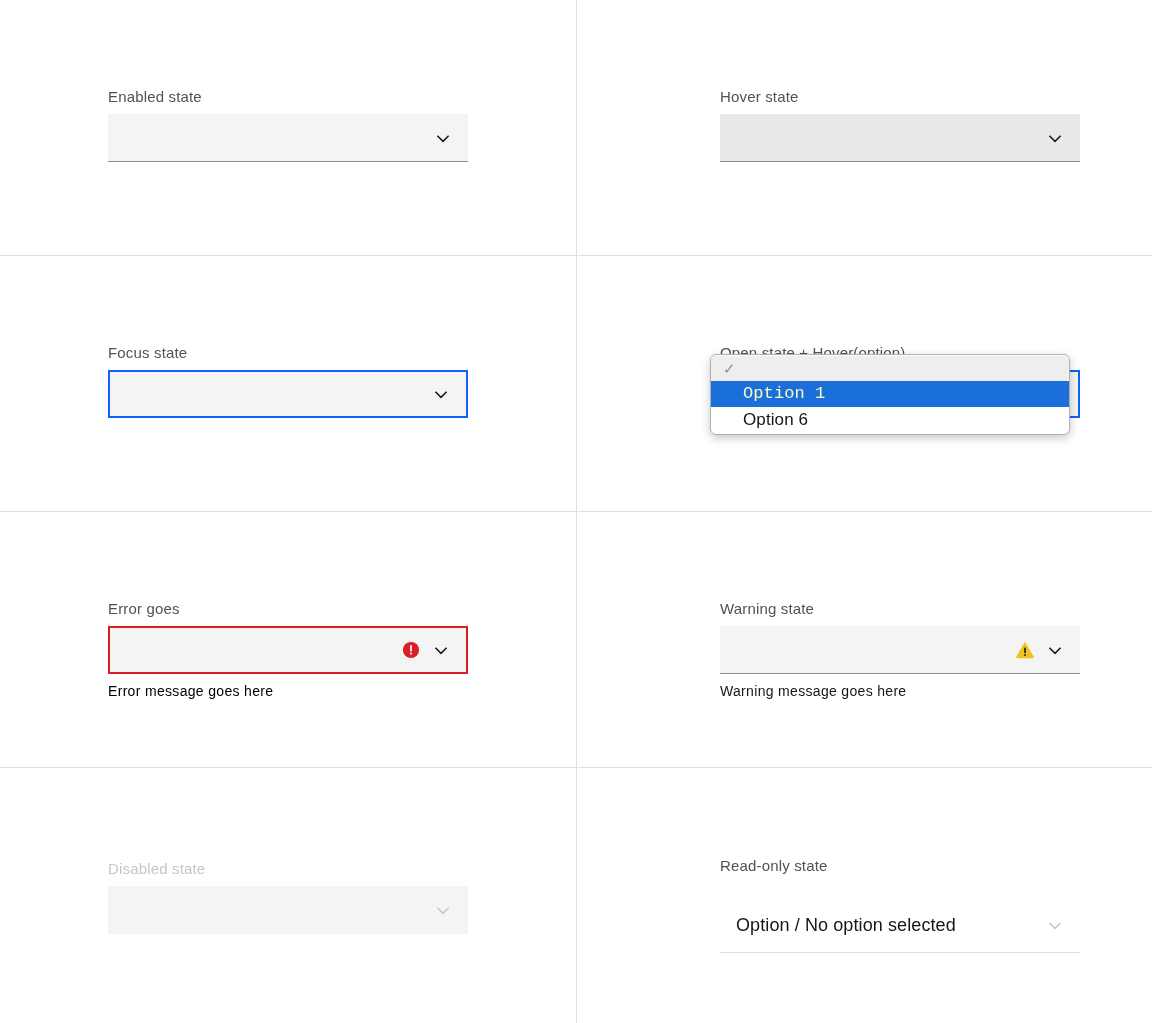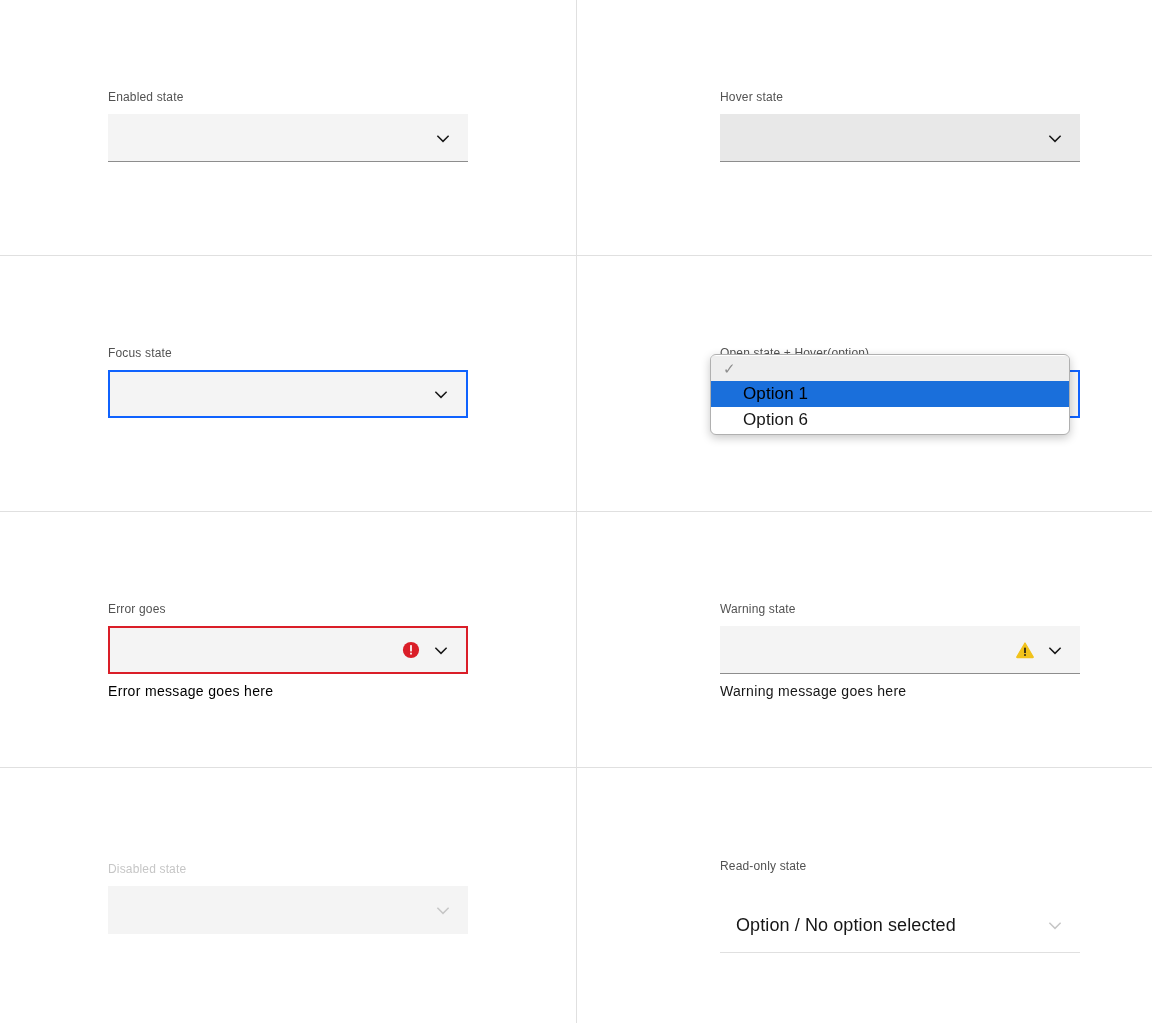--- a/index.html
+++ b/index.html
@@ -52,21 +52,21 @@
   .cell.r2 { top: 512px; }
   .cell.r3 { top: 772px; padding-left: 40px; }
 
   .field-wrap {
     position: absolute;
     left: 108px;
     width: 360px;
   }
 
   .label {
-    font-size: 12px;
+    font-size: 15px;
     line-height: 18px;
     color: #525252;
     letter-spacing: 0.16px;
     margin-bottom: 8px;
     white-space: nowrap;
   }
   .label.disabled { color: #c6c6c6; }
 
   
   .select {
@@ -168,21 +168,22 @@
     letter-spacing: 0.1px;
     white-space: nowrap;
   }
   .menu-row.check-row {
     background: #eeeeee;
     height: 25px;
     color: #8d8d8d;
   }
   .menu-row.selected {
     background: #1a6fdb;
-    color: #000000;
+    color: #fef9c3;
+    font-family: Liberation Mono, monospace;
   }
   .menu-check {
     width: 16px;
     display: inline-block;
     font-size: 15px;
     color: #8d8d8d;
     margin-right: 4px;
   }
   .menu-label { padding-left: 20px; }
   .menu-row.check-row .menu-label { padding-left: 0; }

